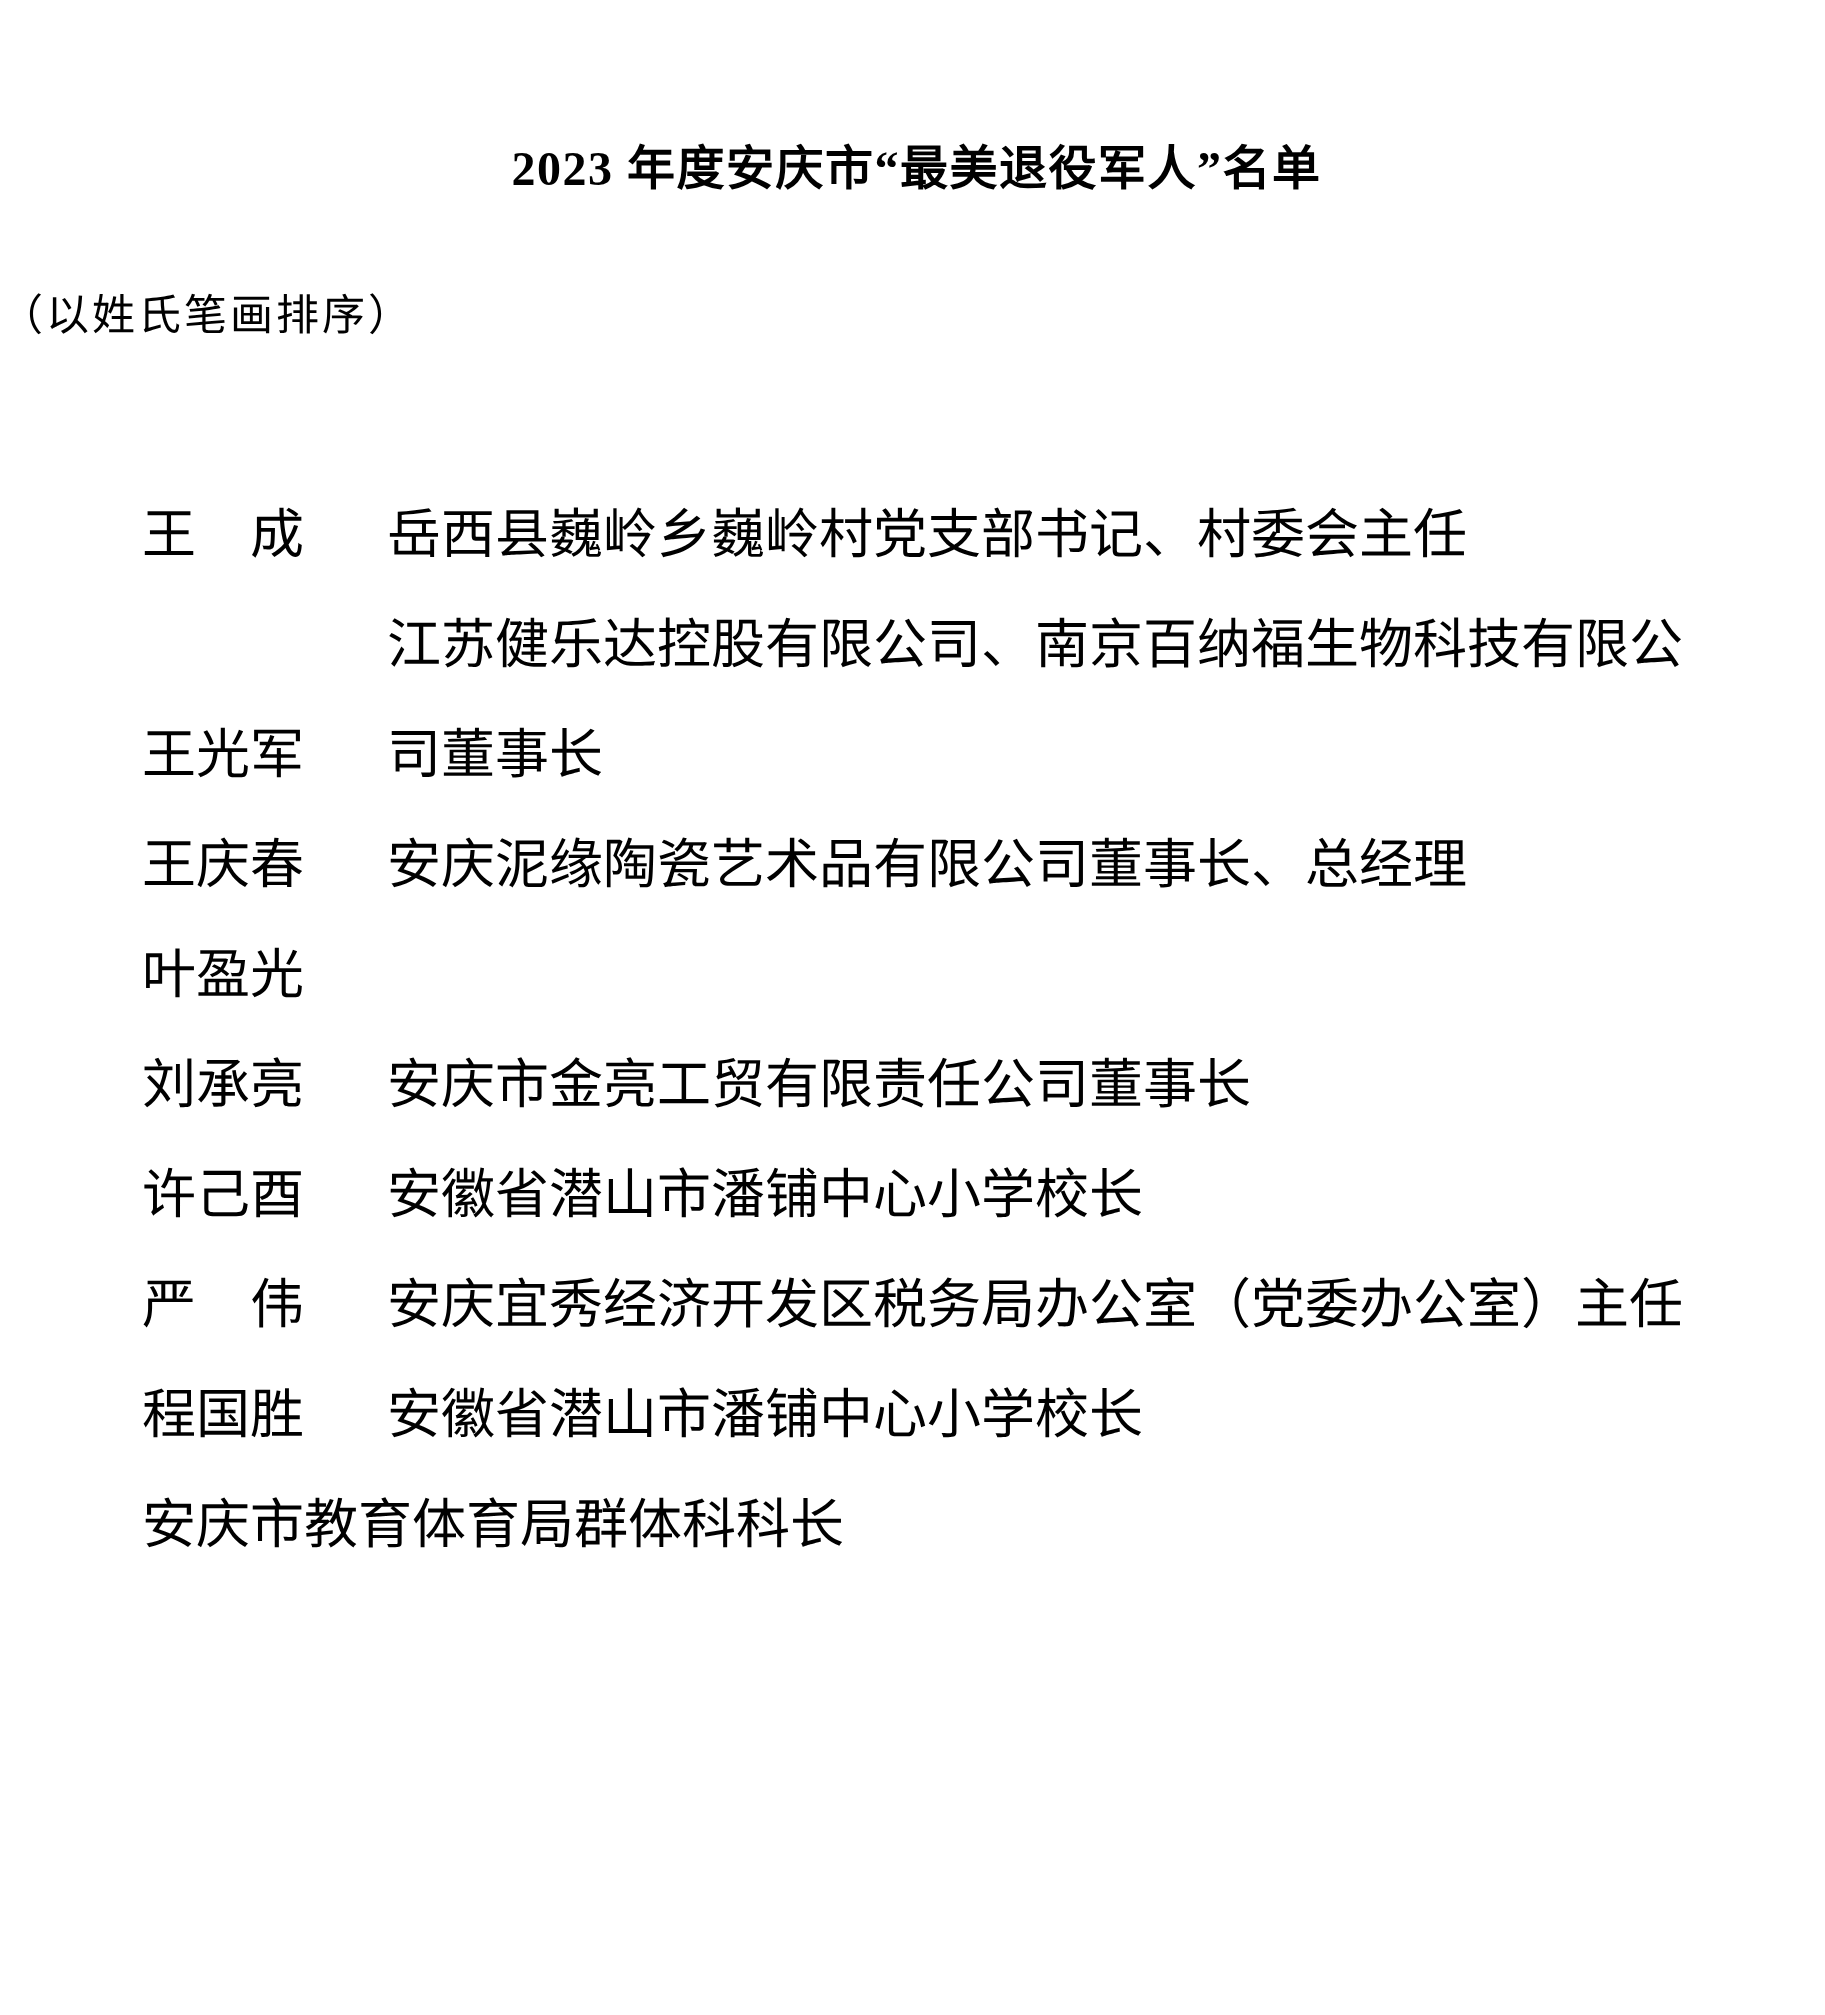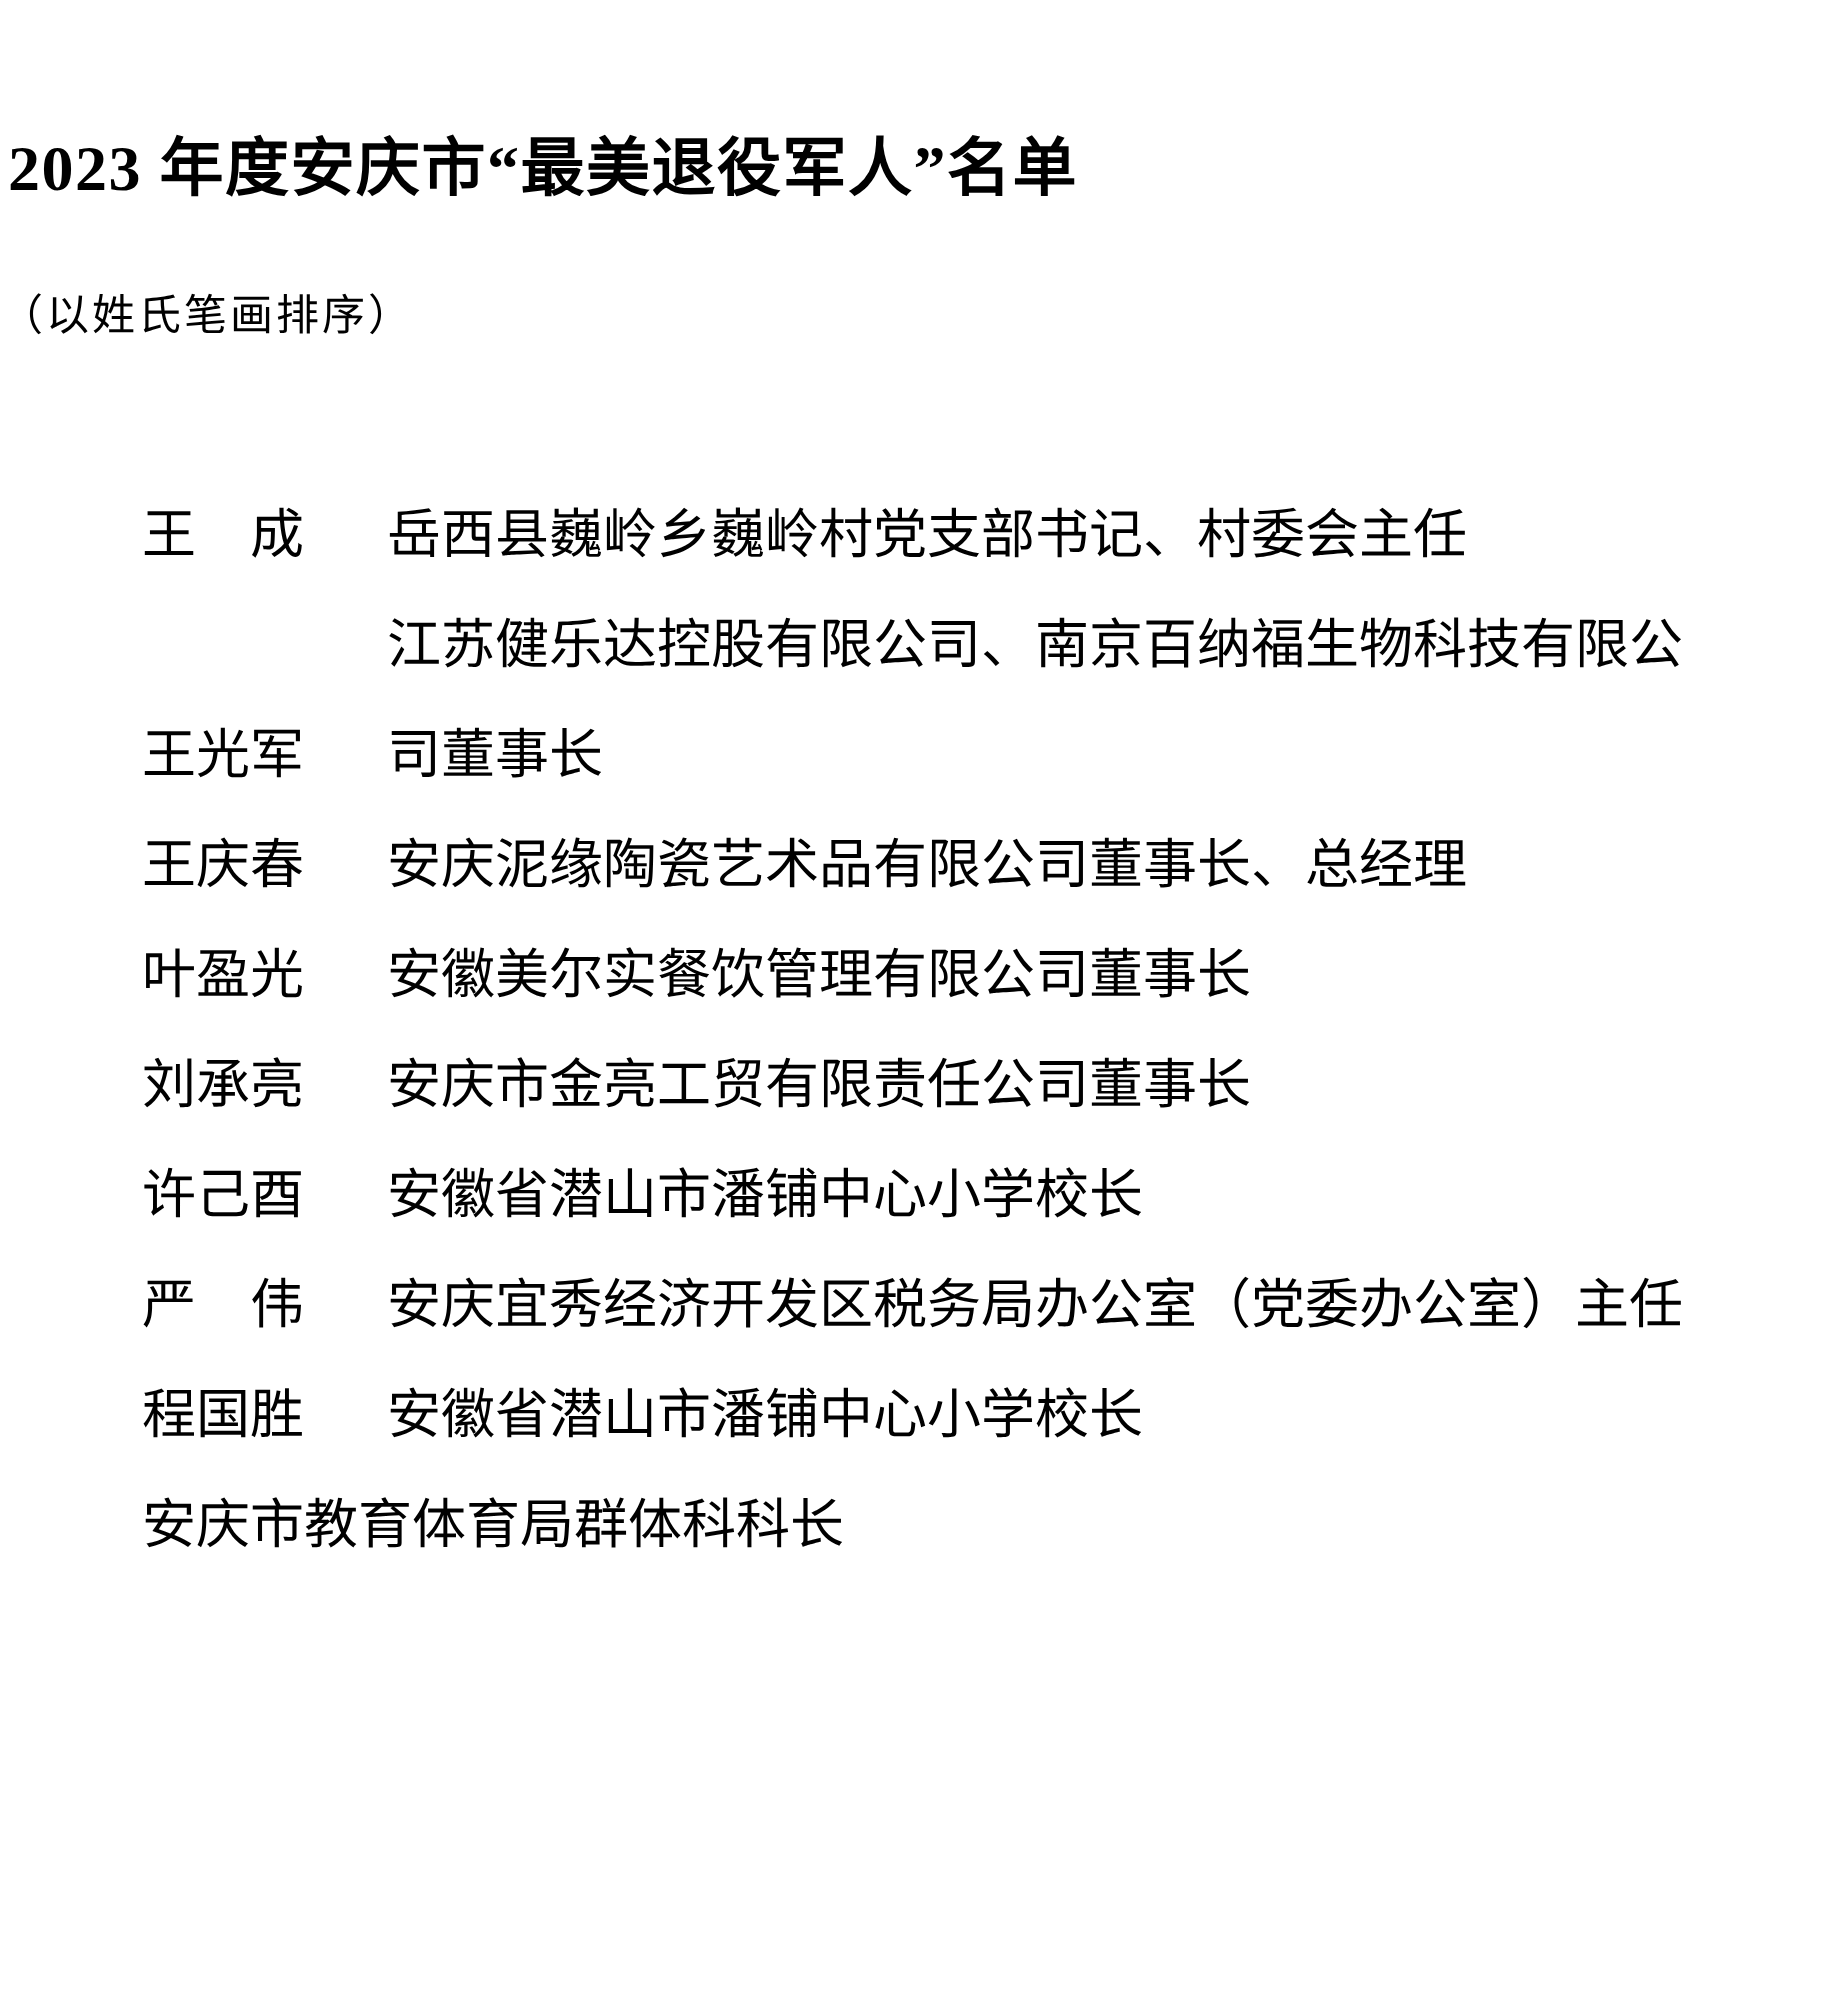--- a/index.html
+++ b/index.html
@@ -19,24 +19,24 @@
   .attachment {
     margin: 54px 0 0 81px;
     font-family: "Liberation Sans", "DejaVu Sans", sans-serif;
     font-weight: 700;
     font-size: 45px;
     line-height: 57px;
     letter-spacing: 1.5px;
   }
   .doc-title {
     margin-top: 127px;
-    text-align: left;
+    text-align: center;
     font-family: "Liberation Serif", "DejaVu Serif", serif;
     font-weight: 700;
-    font-size: 64px;
+    font-size: 48px;
     line-height: 84px;
     letter-spacing: 1.5px;
     padding-left: 8px;
   }
   .doc-subtitle {
     margin-top: 72px;
     font-family: Liberation Sans, sans-serif;
     font-weight: 400;
     font-size: 43px;
     line-height: 64px;
@@ -77,21 +77,20 @@
       <div class="row">
         <span class="name">王光军</span>
         <span class="desc">江苏健乐达控股有限公司、南京百纳福生物科技有限公司董事长</span>
       </div>
       <div class="row">
         <span class="name">王庆春</span>
         <span class="desc">安庆泥缘陶瓷艺术品有限公司董事长、总经理</span>
       </div>
       <div class="row">
         <span class="name">叶盈光</span>
-        <span class="desc">安徽美尔实餐饮管理有限公司董事长</span>
       </div>
       <div class="row">
         <span class="name">刘承亮</span>
         <span class="desc">安庆市金亮工贸有限责任公司董事长</span>
       </div>
       <div class="row">
         <span class="name">许己酉</span>
         <span class="desc">安徽省潜山市潘铺中心小学校长</span>
       </div>
       <div class="row">

